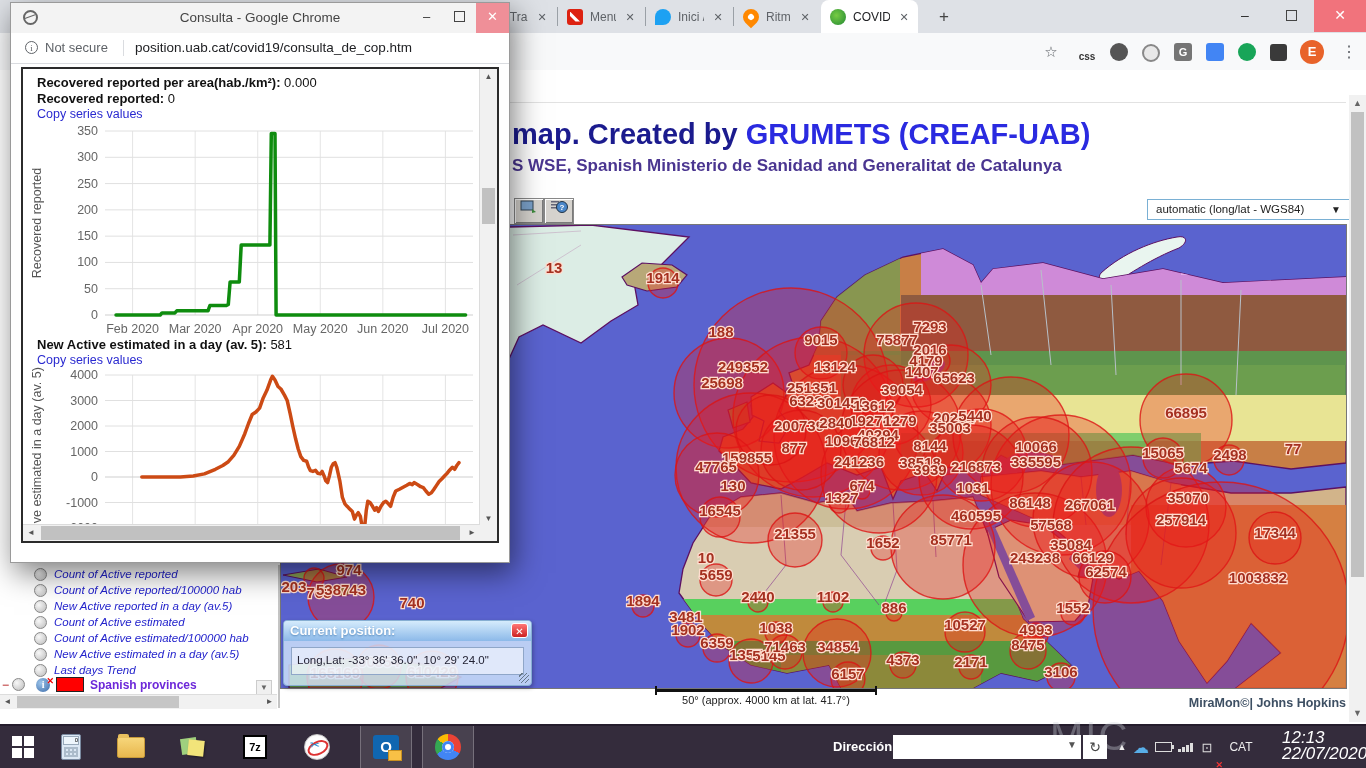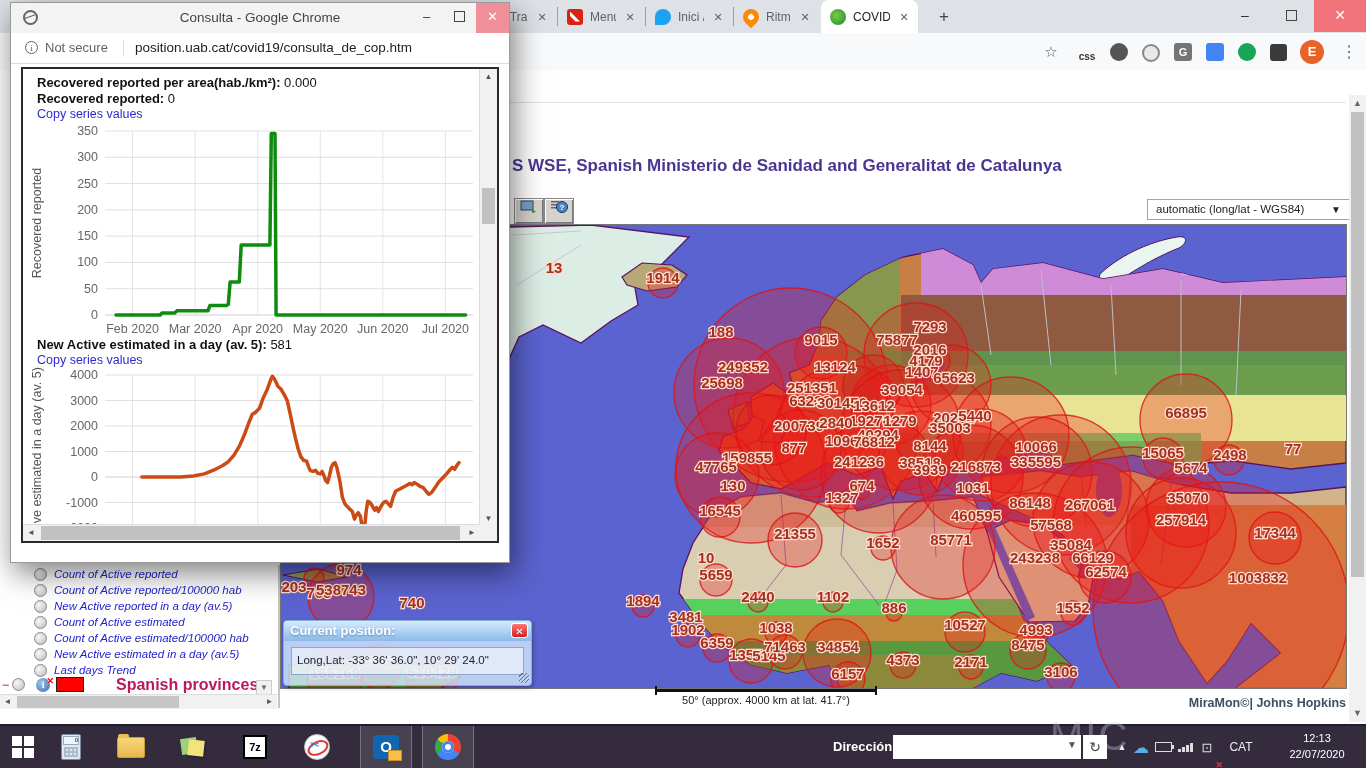--- a/index.html
+++ b/index.html
@@ -55,21 +55,21 @@
   .sb-item{position:absolute;left:34px;height:16px;display:flex;align-items:center;white-space:nowrap;justify-content:flex-end;}
   .radio{width:11px;height:11px;border-radius:50%;background:radial-gradient(circle at 35% 35%,#f8f8f8,#bbb);
     border:1px solid #888;margin-right:7px;flex:none;}
   .sb-label{font-size:11.5px;font-style:italic;color:#2323cc;}
   #sb-spain{position:absolute;left:2px;height:17px;display:flex;align-items:center;}
   #sb-spain .dash{color:#c66;font-weight:bold;margin-right:3px;font-size:12px;}
   .info-ico{width:14px;height:14px;border-radius:50%;background:radial-gradient(circle at 35% 35%,#9cc4ea,#3a6aa8);
     color:#fff;font-size:10px;font-weight:bold;text-align:center;line-height:14px;position:relative;margin:0 4px;font-family:"Liberation Serif",serif;}
   .info-ico .xbadge{position:absolute;right:-4px;top:-4px;color:#e00;font-size:9px;font-weight:bold;text-shadow:0 0 1px #fff;}
   .swatch{width:26px;height:13px;background:#f00;border:1px solid #222;margin:0 6px 0 2px;}
-  #sb-spain .splabel{font-size:16px;font-weight:bold;color:#be185d;margin-left:26px;}
+  #sb-spain .splabel{font-size:12px;font-weight:bold;color:#6d28d9;}
   #sb-downarrow{position:absolute;left:256px;top:610px;width:14px;height:14px;background:#f0f0f0;border:1px solid #ccc;
     color:#666;font-size:8px;line-height:13px;text-align:center;}
   #sb-hscroll{position:absolute;left:0px;top:624px;width:277px;height:14px;background:#f1f1f1;border-top:1px solid #ddd;}
   #sb-hscroll .arr{position:absolute;top:0;width:15px;height:14px;color:#555;font-size:8px;text-align:center;line-height:14px;}
   #sb-hscroll .thumb{position:absolute;left:17px;top:1px;width:162px;height:12px;background:#c6c6c6;}
   #frame-divider{position:absolute;left:278px;top:495px;width:2px;height:143px;background:#c4c4c4;}
   
   #scalebar{position:absolute;left:655px;top:619px;width:222px;height:3px;background:#111;}
   #scalebar:before,#scalebar:after{content:"";position:absolute;top:-3px;width:2px;height:9px;background:#111;}
   #scalebar:before{left:0;} #scalebar:after{right:0;}
@@ -139,21 +139,21 @@
   #addr-input{position:absolute;left:893px;top:9px;width:188px;height:24px;background:#fff;font-size:12px;color:#333;}
   #addr-input .chev{position:absolute;right:4px;top:4px;color:#555;font-size:10px;}
   #addr-go{position:absolute;left:1083px;top:9px;width:24px;height:24px;background:#fff;color:#444;text-align:center;line-height:24px;font-size:14px;}
   .trayico{position:absolute;top:0;height:42px;display:flex;align-items:center;justify-content:center;color:#eee;}
   .battery{width:15px;height:8px;border:1px solid #ddd;position:relative;}
   .battery:after{content:"";position:absolute;right:-3px;top:2px;width:2px;height:4px;background:#ddd;}
   .bars{display:flex;align-items:flex-end;gap:1px;}
   .bars i{display:block;width:3px;background:#ddd;}
   .netx{position:relative;color:#ddd;font-size:13px;}
   .netx:after{content:"✕";position:absolute;right:-5px;bottom:-2px;color:#e33;font-size:9px;font-weight:bold;}
-  #clock{position:absolute;left:1282px;top:4px;width:70px;text-align:center;color:#fff;font-size:11px;line-height:16px;}
+  #clock{position:absolute;left:1282px;top:4px;width:70px;text-align:left;color:#fff;font-size:17px;line-height:16px;font-style:italic;}
   #mic-wm{position:absolute;left:1050px;top:-12px;font-size:40px;color:#cfd4dc;opacity:.35;letter-spacing:2px;}
   .svgtxt{font-family:"Liberation Sans",sans-serif;}
 </style>
 </head>
 <body>
 
 <div id="screen">
 
   <div id="browser">
     <div id="tabstrip">
@@ -200,20 +200,21 @@
       <div class="tbico" style="left:1174px;background:#757575;color:#fff;width:18px;height:18px;top:10px;line-height:18px;font-size:11px;font-weight:bold;border-radius:3px;">G</div>
       <div class="tbico" style="left:1206px;background:#4285f4;width:18px;height:18px;top:10px;border-radius:3px;"></div>
       <div class="tbico circ" style="left:1238px;background:#18a558;width:18px;height:18px;top:10px;"></div>
       <div class="tbico" style="left:1270px;background:#3a3a3a;width:17px;height:17px;top:11px;border-radius:3px;"></div>
       <div class="tbico circ" style="left:1300px;background:#e8632a;color:#fff;width:24px;height:24px;top:7px;line-height:24px;font-weight:bold;font-size:13px;">E</div>
       <div class="tbico" style="left:1338px;font-size:16px;">⋮</div>
     </div>
 
     <div id="page">
       <div id="page-hline"></div>
+      <div id="page-title"><span>map. Created by </span><span class="link">GRUMETS (CREAF-UAB)</span></div>
       <div id="page-subtitle">S WSE, Spanish Ministerio de Sanidad and Generalitat de Catalunya</div>
 
       <div class="minibtn" style="left:514px;">
         <svg width="18" height="16">
             <rect x="1" y="2" width="12" height="9" fill="#7aa0c8" stroke="#345"></rect>
             <path d="M12,10 l4,3 l-4,1 z" fill="#3a8a3a"></path>
           </svg>
       </div>
       <div class="minibtn" style="left:544px;">
         <svg width="18" height="16">

